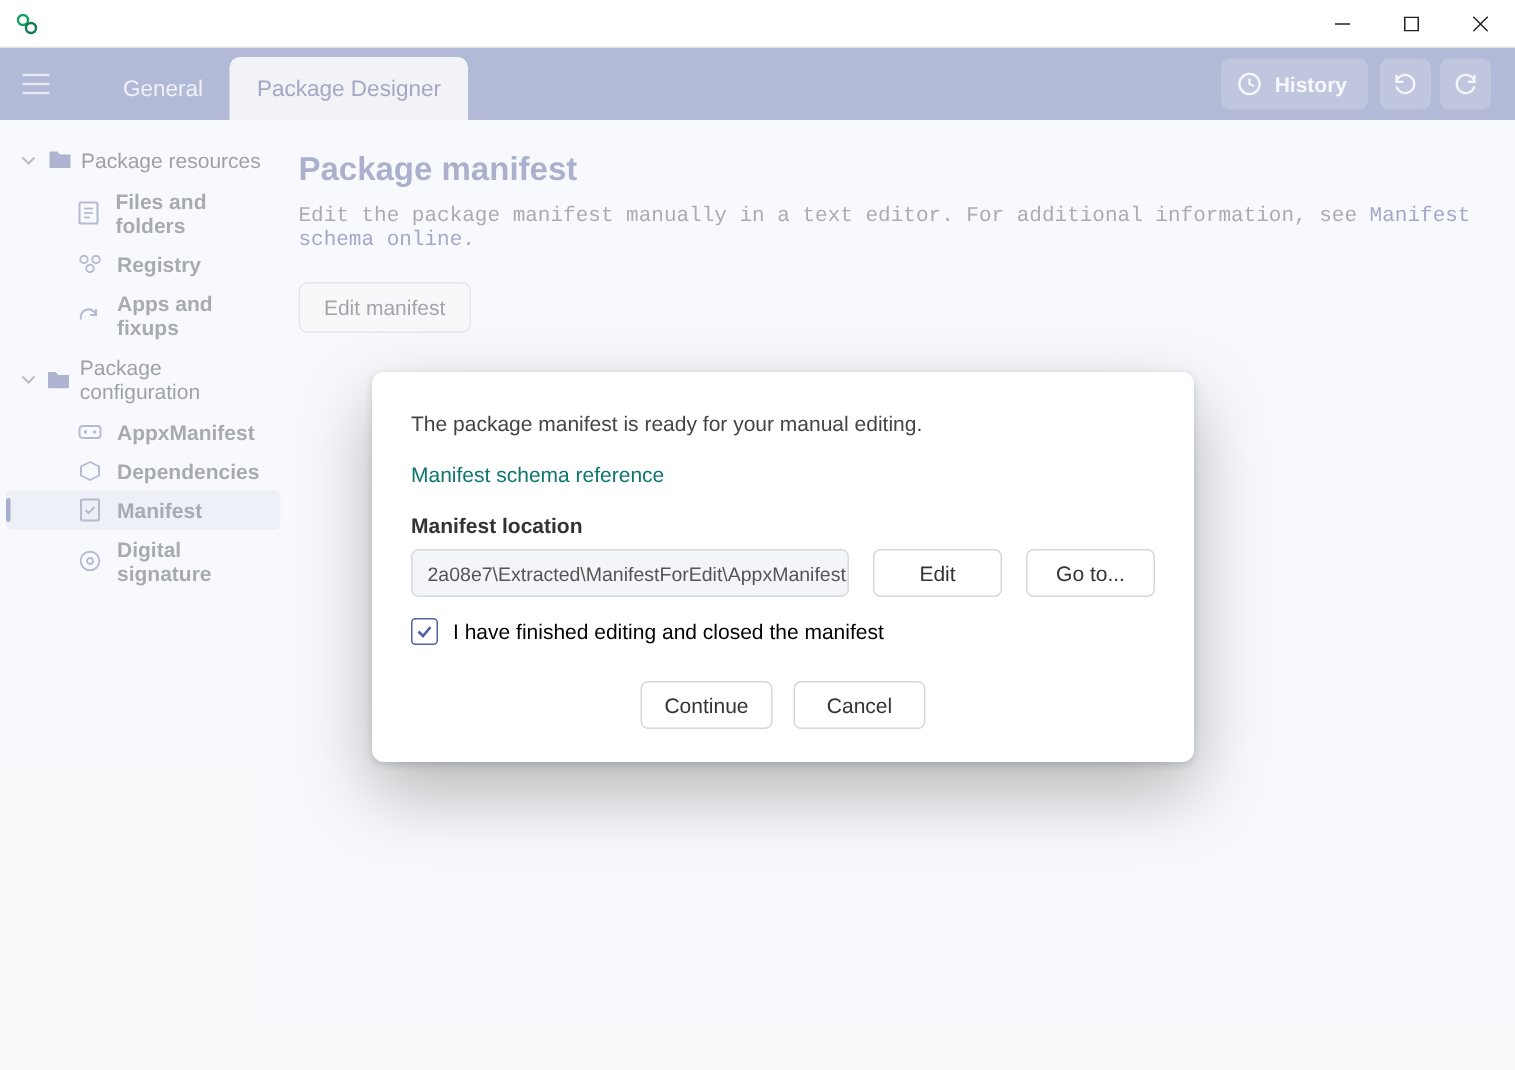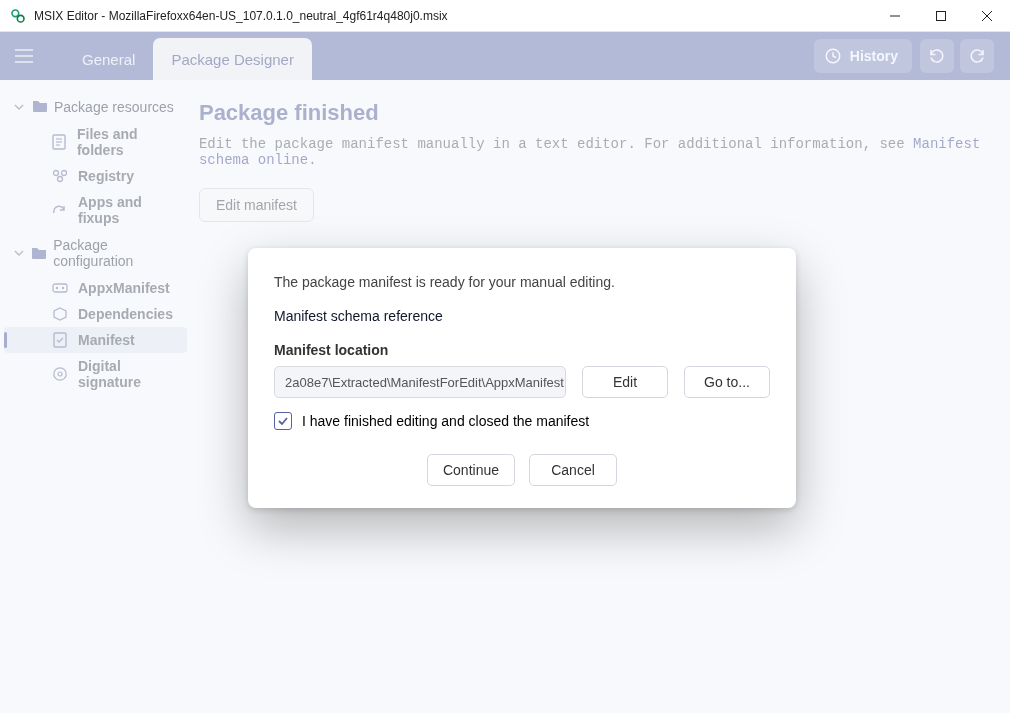--- a/index.html
+++ b/index.html
@@ -200,21 +200,21 @@
     border-radius: 8px;
     box-shadow: 0 20px 50px rgba(0,0,0,0.28), 0 2px 6px rgba(0,0,0,0.15);
     padding: 26px 26px 22px 26px;
   }
   .modal .msg {
     color: #444;
     font-size: 14px;
     margin-bottom: 18px;
   }
   .modal a.schema-ref {
-    color: #0f172a;
+    color: #0f766e;
     text-decoration: none;
     font-size: 14px;
     display: inline-block;
     margin-bottom: 18px;
   }
   .modal .field-label {
     font-weight: 600;
     font-size: 14px;
     color: #333;
     margin-bottom: 8px;
@@ -271,23 +271,20 @@
 </head>
 <body>
 
 <div class="titlebar">
   <span class="app-icon">
     <svg viewBox="0 0 24 24">
         <circle cx="8" cy="8" r="5" fill="none" stroke="#159d63" stroke-width="2.4"></circle>
         <circle cx="16" cy="16" r="5" fill="none" stroke="#0f7b4d" stroke-width="2.4"></circle>
       </svg>
   </span>
-  <span class="title-text">
-    <span>MSIX Editor</span> - <span>MozillaFirefoxx64en-US_107.0.1.0_neutral_4gf61r4q480j0.msix</span>
-  </span>
   <span class="spacer"></span>
   <div class="win-btn">
     <svg viewBox="0 0 10 10">
         <line x1="0" y1="5" x2="10" y2="5" stroke="#222" stroke-width="1"></line>
       </svg>
   </div>
   <div class="win-btn">
     <svg viewBox="0 0 10 10">
         <rect x="0.5" y="0.5" width="9" height="9" fill="none" stroke="#222" stroke-width="1"></rect>
       </svg>
@@ -426,21 +423,21 @@
         <svg width="16" height="16" viewBox="0 0 16 16">
             <circle cx="8" cy="8" r="6.2" fill="none" stroke="#7a84ad" stroke-width="1.3"></circle>
             <circle cx="8" cy="8" r="2" fill="none" stroke="#7a84ad" stroke-width="1.2"></circle>
           </svg>
       </span>
       <span>Digital signature</span>
     </div>
   </div>
 
   <div class="main">
-    <h1>Package finished</h1>
+    <h1>Package manifest</h1>
     <div class="subtitle">
       <span>Edit the package manifest manually in a text editor. For additional information, see </span>
       <a href="#">Manifest schema online</a>.
     </div>
     <div class="edit-manifest-btn">Edit manifest</div>
   </div>
 </div>
 
 <div class="dim"></div>
 

